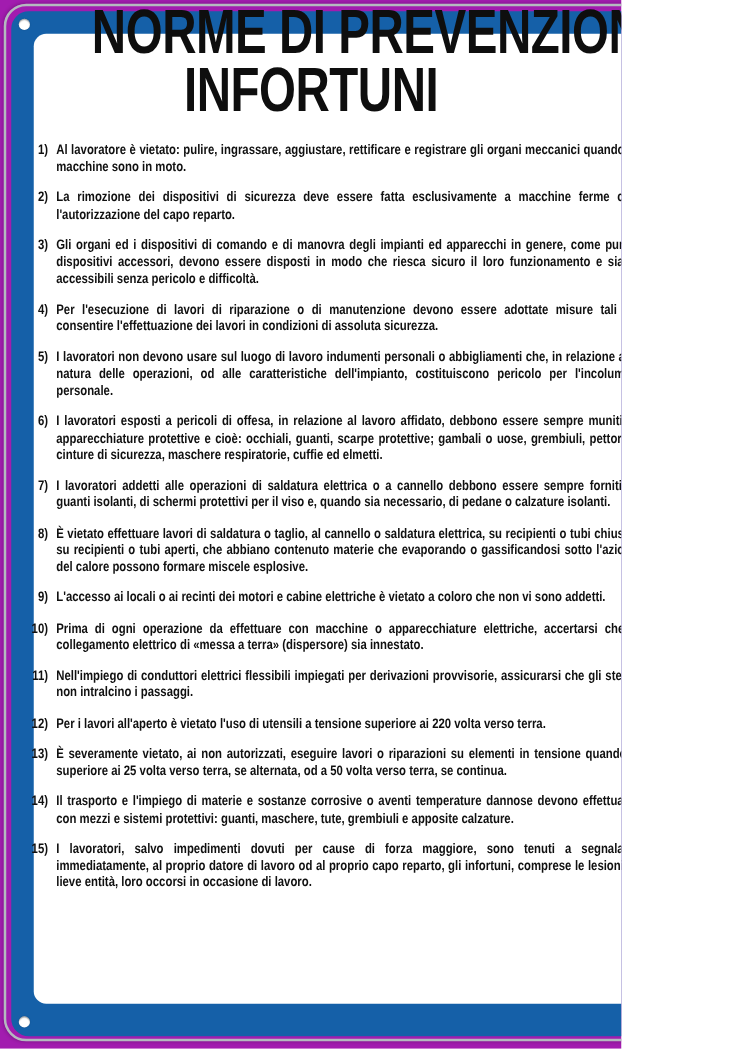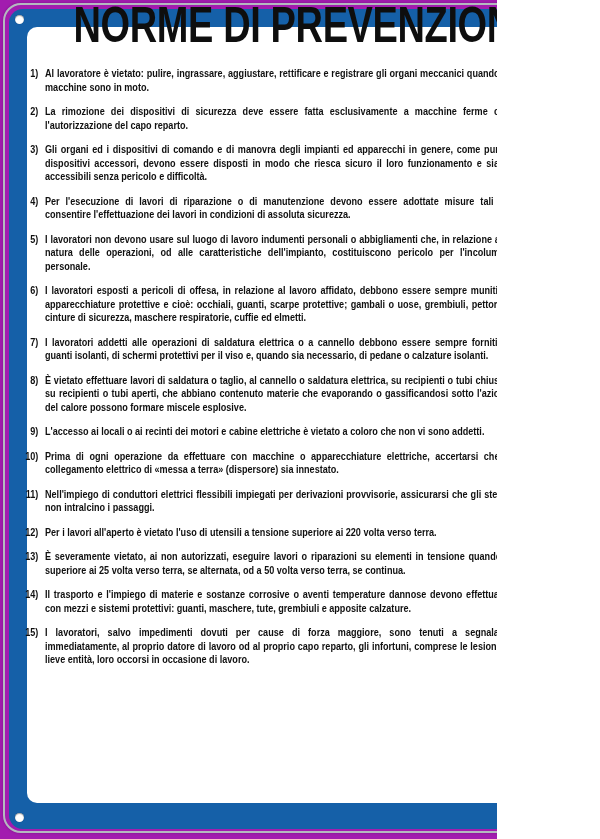--- a/index.html
+++ b/index.html
@@ -114,20 +114,23 @@
   <div class="hole tl"></div>
   <div class="hole tr"></div>
   <div class="hole bl"></div>
   <div class="hole br"></div>
 
   <div class="content">
     <h1 class="title">
       <div class="title-line">
         <span>NORME DI PREVENZIONE</span>
       </div>
+      <div class="title-line">
+        <span>INFORTUNI</span>
+      </div>
     </h1>
 
     <div class="rules" id="rules-list">
   <div class="rule">
     <div class="rule-num">1)</div>
     <div class="rule-text">Al lavoratore è vietato: pulire, ingrassare, aggiustare, rettificare e registrare gli organi meccanici quando le macchine sono in moto.</div>
   </div>
 
   <div class="rule">
     <div class="rule-num">2)</div>

